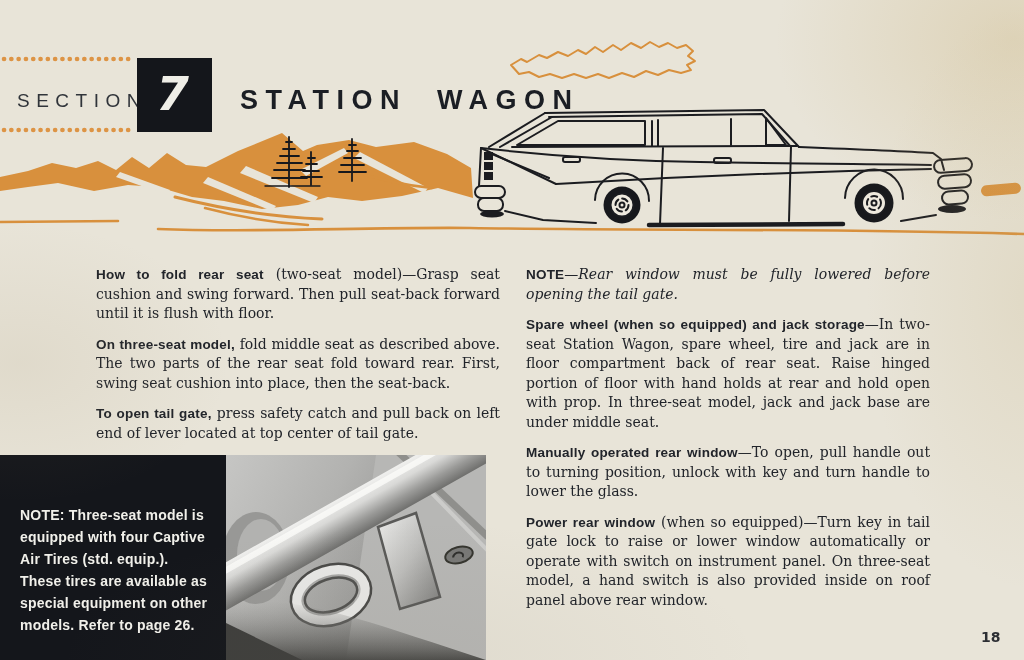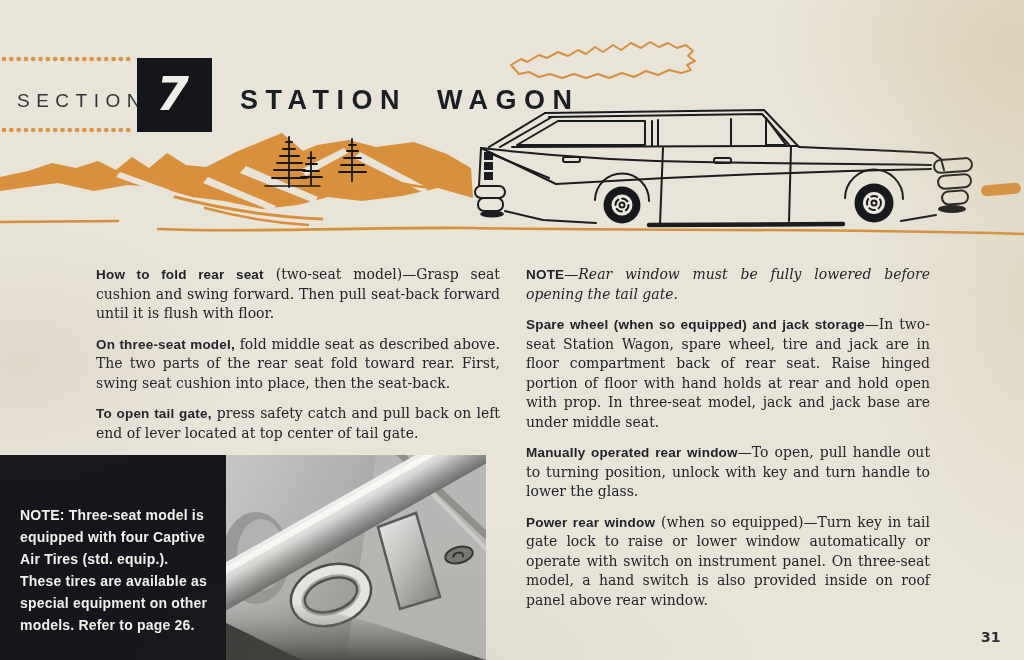--- a/index.html
+++ b/index.html
@@ -231,15 +231,15 @@
         <ellipse cx="233" cy="100" rx="14" ry="8" fill="#787876" stroke="#35352f" stroke-width="2"></ellipse>
         <path d="M227,101 a5,3.5 0 1 1 9,2" stroke="#2e2e2c" stroke-width="2" fill="none"></path>
       </g>
       <path d="M0,205 L0,148 C70,138 140,166 260,205 Z" fill="url(#floorsh)"></path>
       <path d="M0,205 L0,168 L76,205 Z" fill="#3e3e3c"></path>
     </svg>
   </div>
 
   <div class="tint"></div>
 
-  <div class="page-number">31</div>
+  <div class="page-number">18</div>
 
 </div>
 
 </body></html>

